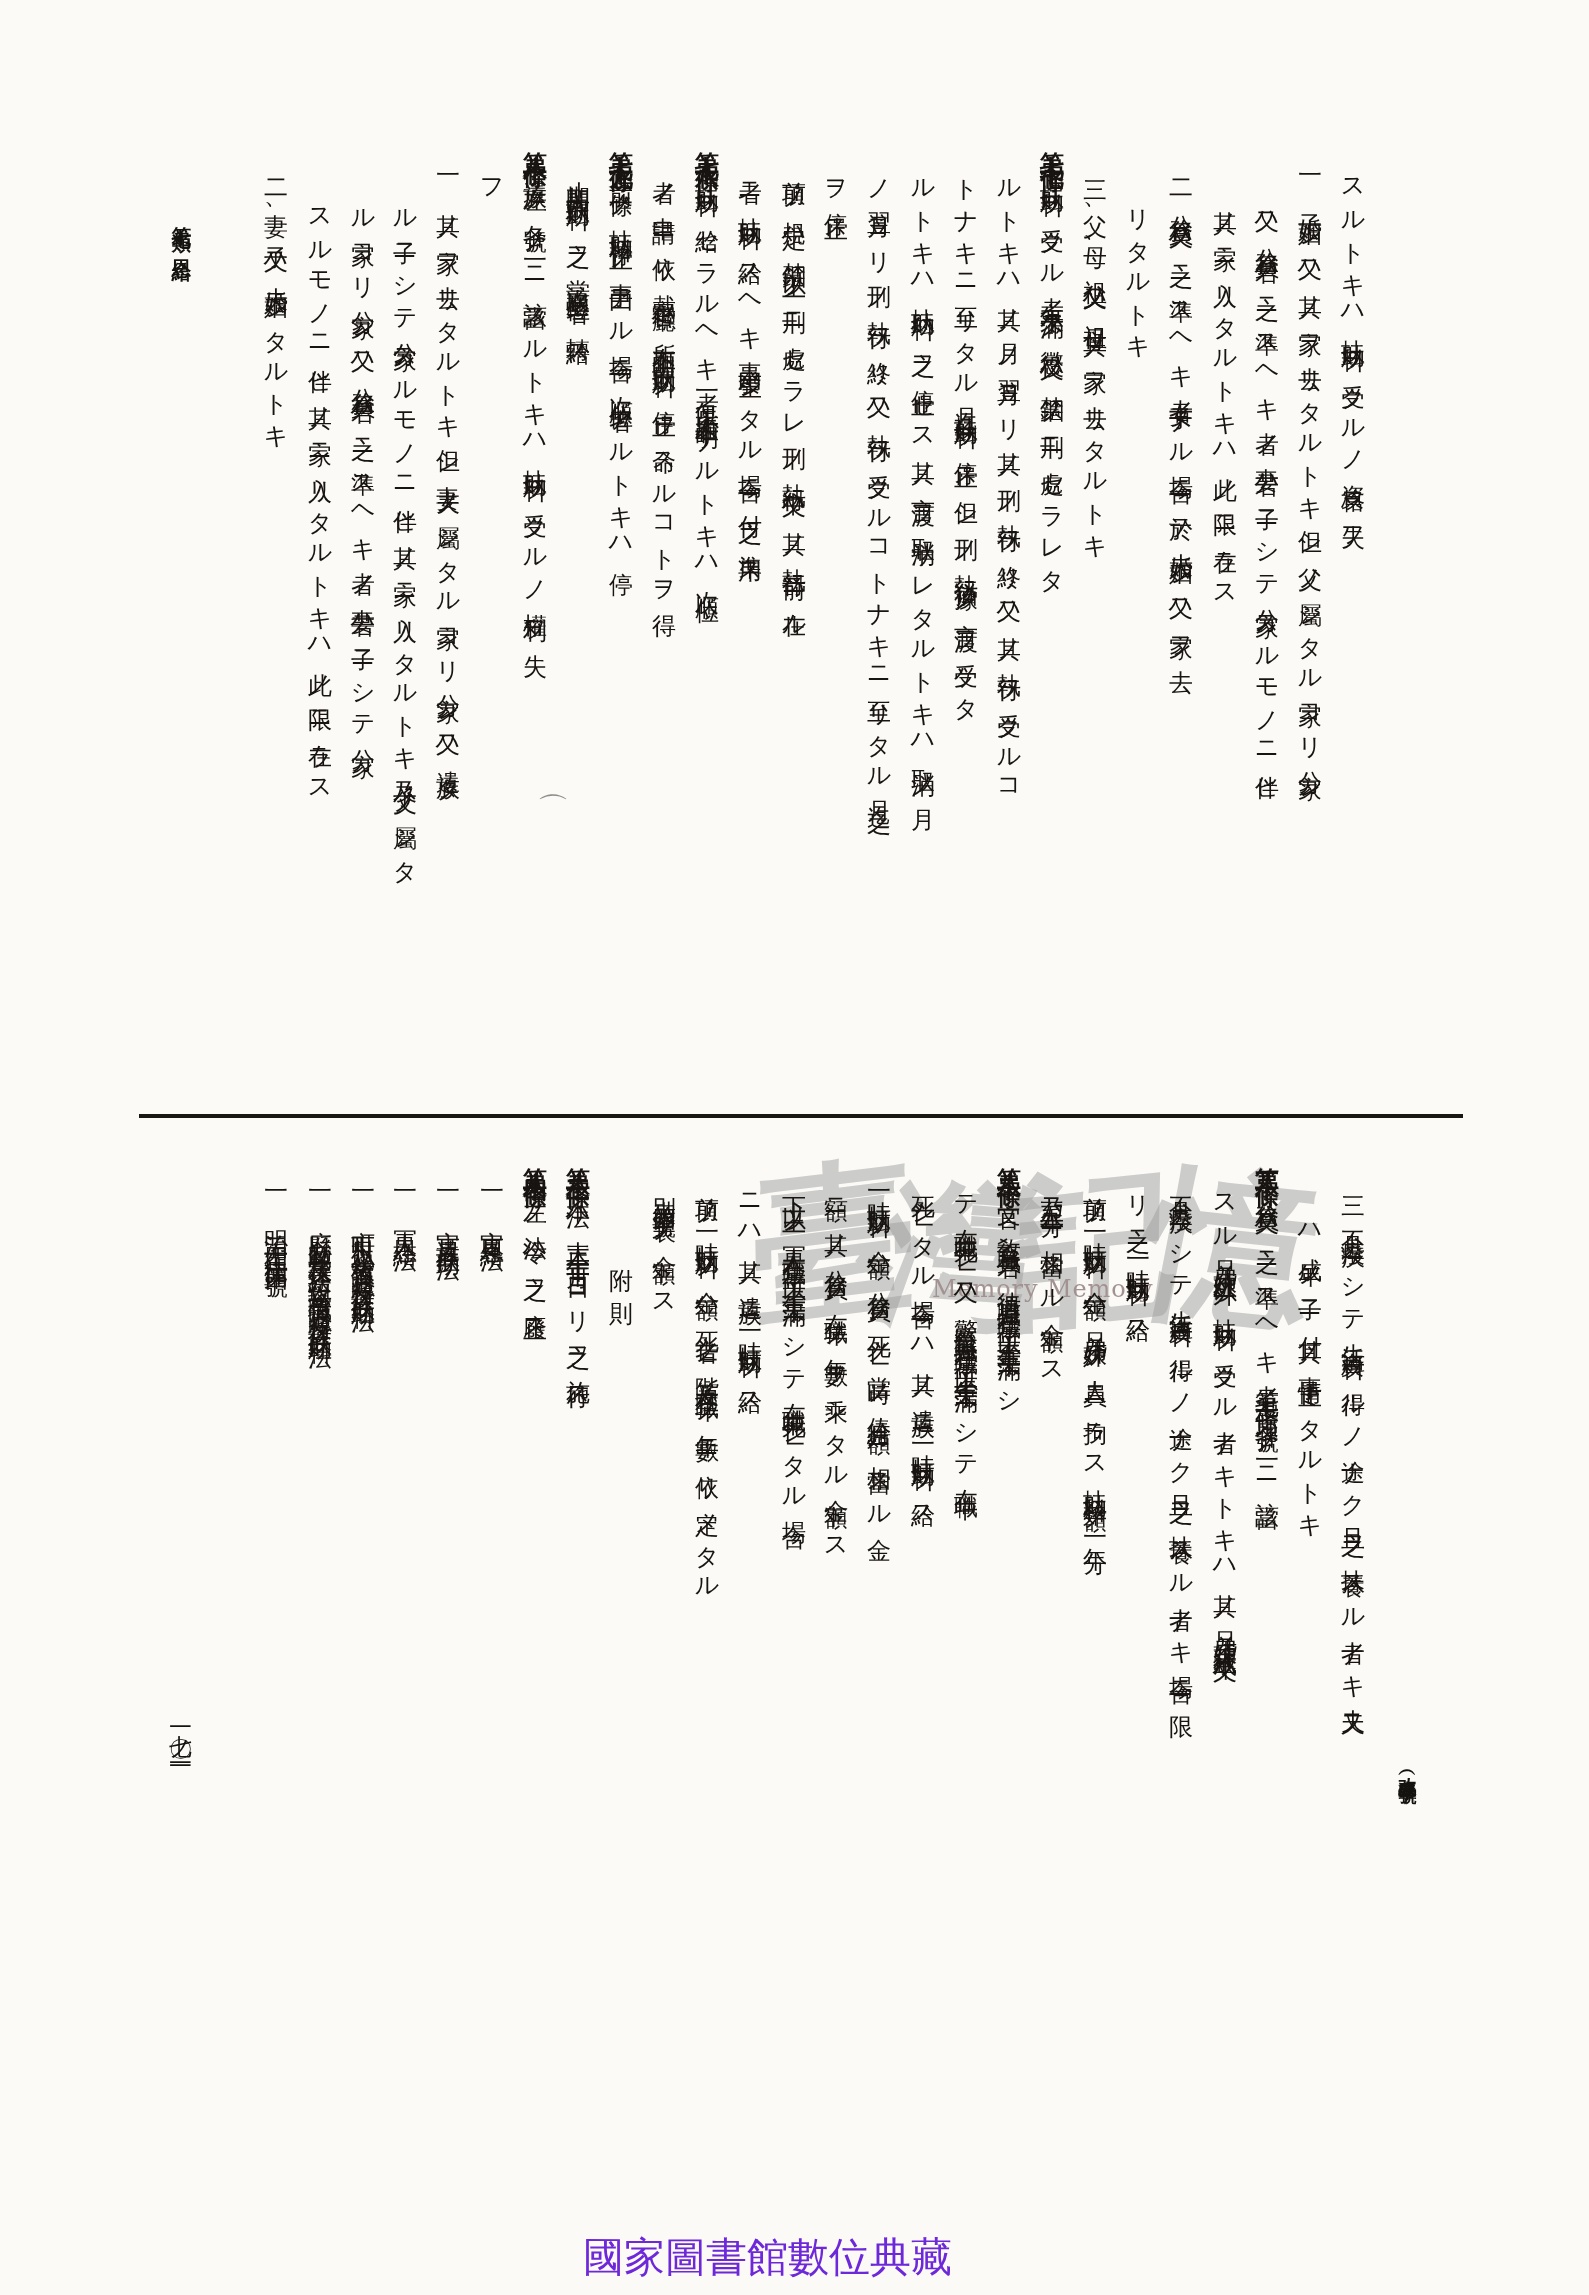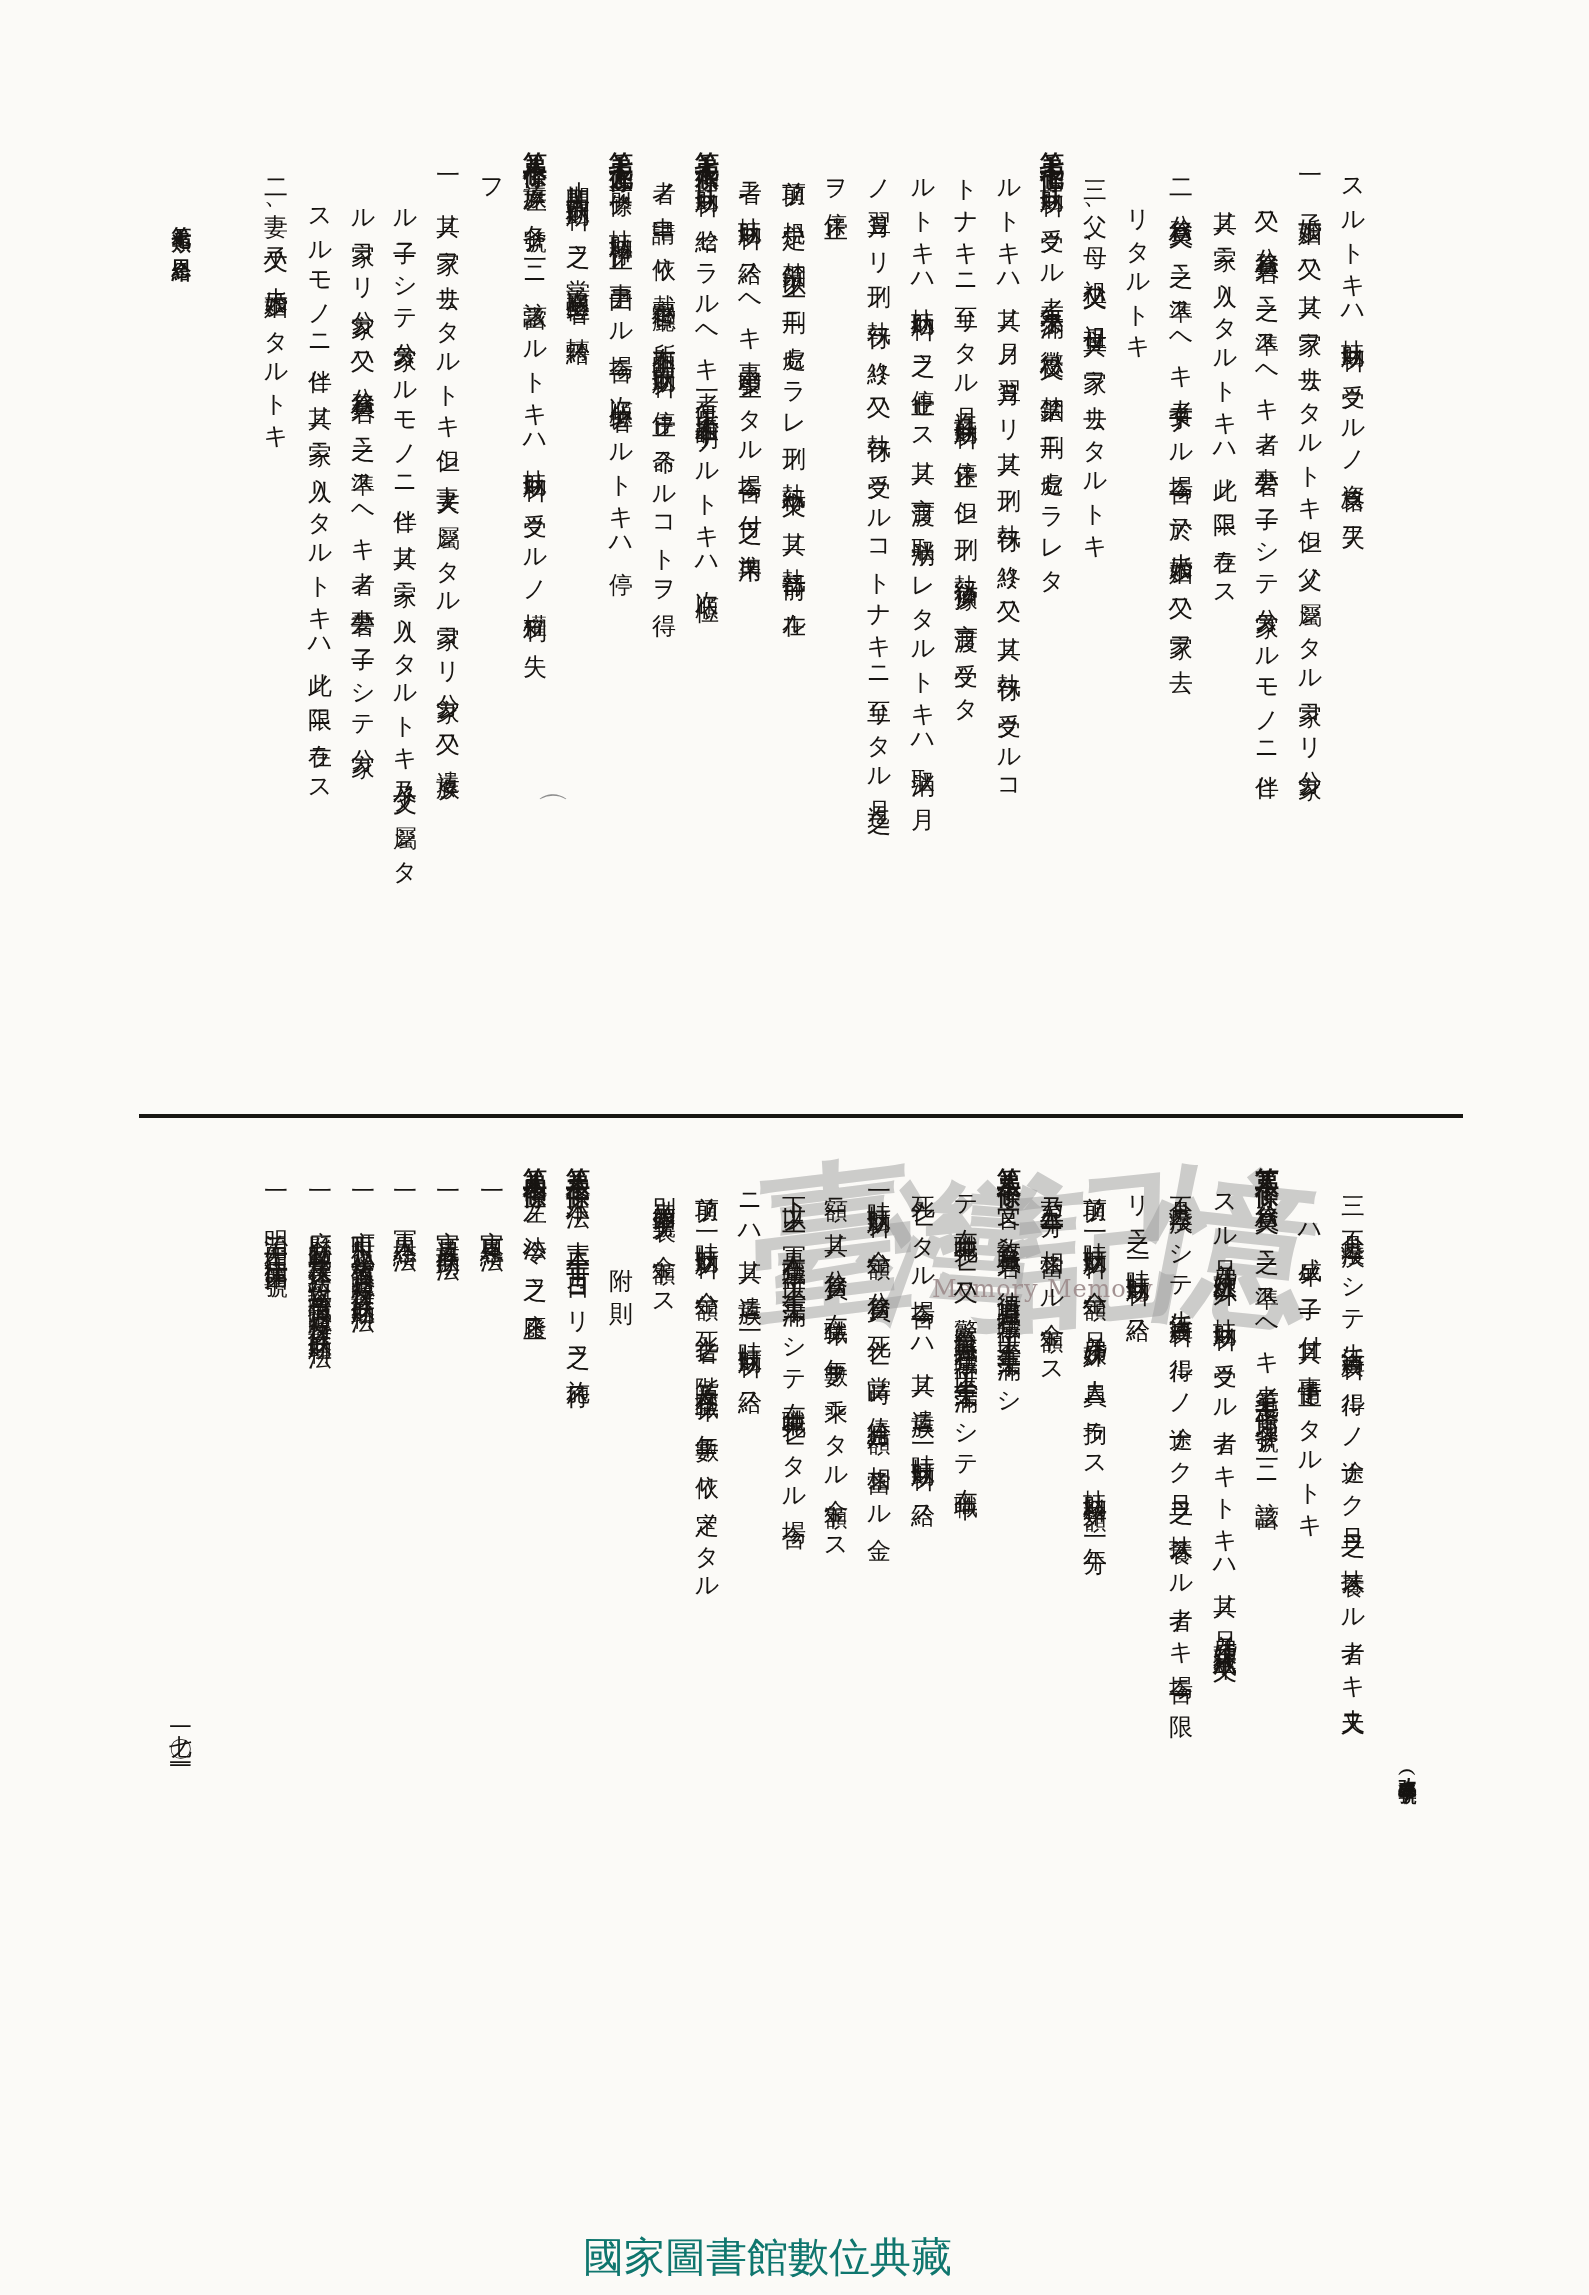--- a/index.html
+++ b/index.html
@@ -94,16 +94,16 @@
       <div class="col item" style="left: 390px; top: 1178px;"><span class="itemnum">一</span><span>軍人恩給法</span></div>
       <div class="col item" style="left: 348px; top: 1178px;"><span class="itemnum">一</span><span>市町村立小學校敎員退隱料及遺族扶助料法</span></div>
       <div class="col item" style="left: 305px; top: 1178px;"><span class="itemnum">一</span><span>府縣立師範學校長俸給竝公立學校職員退隱料及遺族扶助料法</span></div>
       <div class="col item" style="left: 261px; top: 1178px;"><span class="itemnum">一</span><span>明治二十四年法律第四號</span></div>
     </div>
 
   <div class="vtext note" style="left:1395px;top:1762px;">改（臺學二號）</div>
 
   <div class="vtext pgnum" style="left:166px;top:1715px;">一七〇ノ一一</div>
 
-  <div class="footer-text" style="left: 583px; top: 2230px; color: #0f766e;">國家圖書館數位典藏</div>
+  <div class="footer-text" style="left: 583px; top: 2230px; color: #6d28d9;">國家圖書館數位典藏</div>
 
 </div>
 
 
 </body></html>

